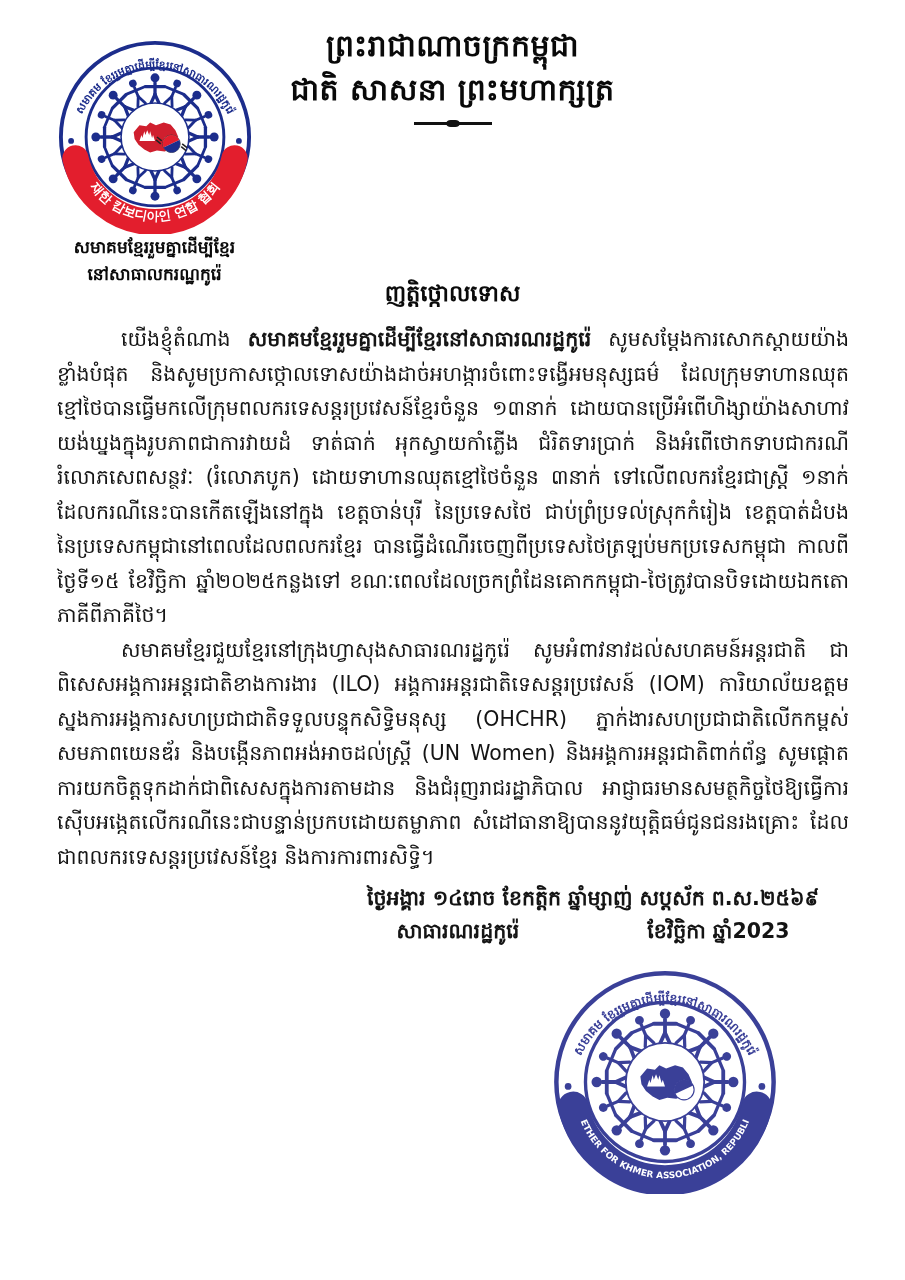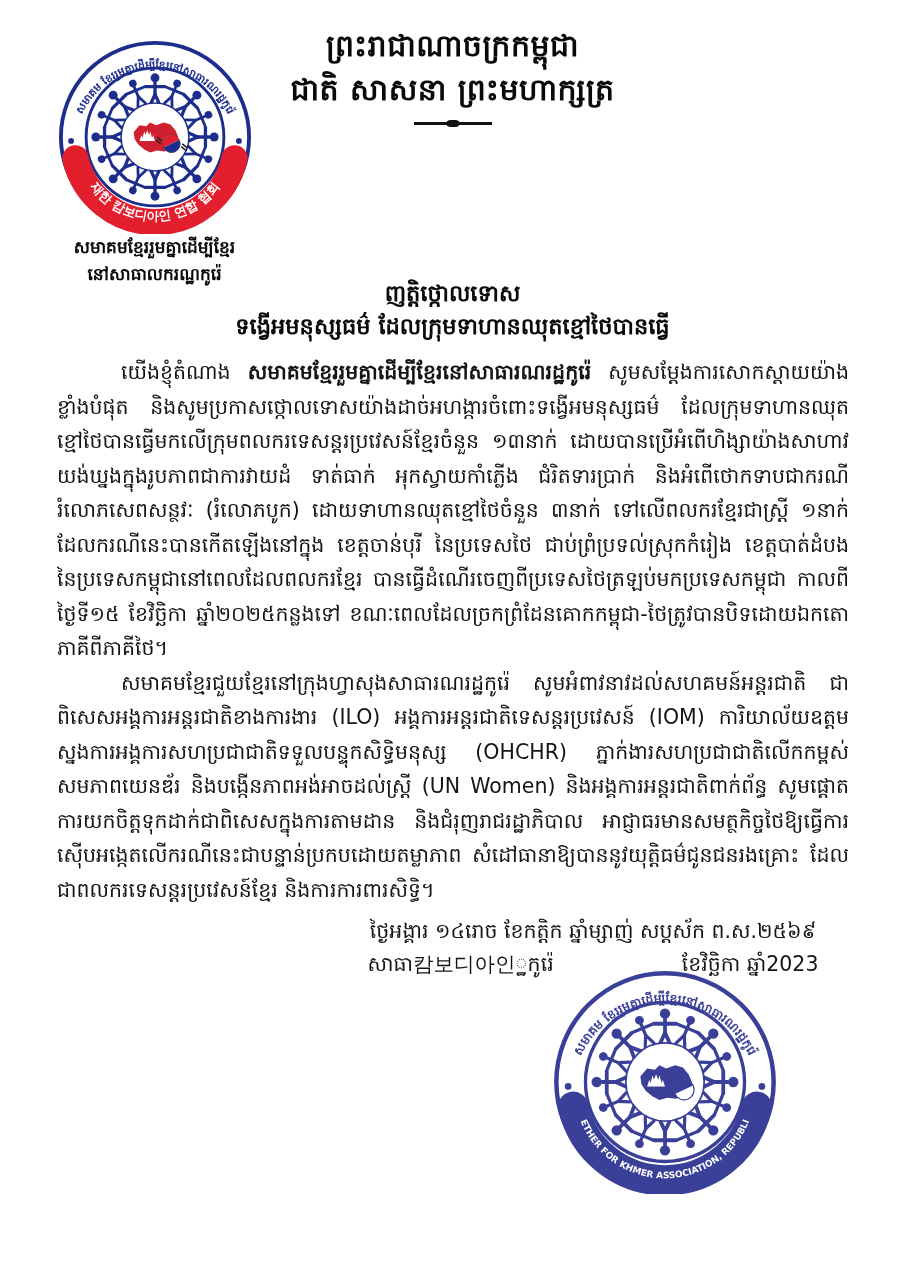--- a/index.html
+++ b/index.html
@@ -37,21 +37,21 @@
   .title-block .t-line { font-size: 22.5px; font-weight: bold; line-height: 33px; color: #0a0a0a; }
   
   .doc-body { margin: 12px 56px 0 57px; }
   .doc-body p {
     font-size: 20.5px; line-height: 34.5px; text-align: justify;
     text-indent: 64px; color: #141414;
   }
   .doc-body .org-bold { font-weight: bold; }
   
   .date-block { margin: 8px 52px 0 auto; width: 520px; text-align: center; }
-  .date-block .d-line { font-size: 20.5px; line-height: 33px; color: #141414; }
+  .date-block .d-line { font-size: 20.5px; line-height: 33px; color: #141414; font-weight: bold; }
   .date-line2 { display: flex; justify-content: center; gap: 128px; }
   
   .stamp { position: absolute; left: 553px; top: 970px; width: 224px; height: 224px; opacity: .92; }
   .stamp svg { width: 100%; height: 100%; }
 </style>
 </head>
 <body>
 
 <div class="page">
 
@@ -245,32 +245,31 @@
       </text>
     </svg>
     <div class="logo-caption">
       <div>សមាគមខ្មែររួមគ្នាដើម្បីខ្មែរ</div>
       <div>នៅសាធាលករណ្ឋកូរ៉េ</div>
     </div>
   </div>
 
   <div class="title-block">
     <div class="t-line">ញត្តិថ្កោលទោស</div>
-    <div class="t-line">ទង្វើអមនុស្សធម៌ ដែលក្រុមទាហានឈុតខ្មៅថៃបានធ្វើ</div>
   </div>
 
   <div class="doc-body">
     <p><span>យើងខ្ញុំតំណាង </span><span class="org-bold">សមាគមខ្មែររួមគ្នាដើម្បីខ្មែរនៅសាធារណរដ្ឋកូរ៉េ</span><span> សូមសម្តែងការសោកស្តាយយ៉ាងខ្លាំងបំផុត និងសូមប្រកាសថ្កោលទោសយ៉ាងដាច់អហង្ការចំពោះទង្វើអមនុស្សធម៌ ដែលក្រុមទាហានឈុតខ្មៅថៃបានធ្វើមកលើក្រុមពលករទេសន្តរប្រវេសន៍ខ្មែរចំនួន ១៣នាក់ ដោយបានប្រើអំពើហិង្សាយ៉ាងសាហាវយង់ឃ្នងក្នុងរូបភាពជាការវាយដំ ទាត់ធាក់ អុកស្វាយកាំភ្លើង ជំរិតទារប្រាក់ និងអំពើថោកទាបជាករណីរំលោភសេពសន្ថវៈ (រំលោភបូក) ដោយទាហានឈុតខ្មៅថៃចំនួន ៣នាក់ ទៅលើពលករខ្មែរជាស្ត្រី ១នាក់ ដែលករណីនេះបានកើតឡើងនៅក្នុង ខេត្តចាន់បុរី នៃប្រទេសថៃ ជាប់ព្រំប្រទល់ស្រុកកំរៀង ខេត្តបាត់ដំបង នៃប្រទេសកម្ពុជានៅពេលដែលពលករខ្មែរ បានធ្វើដំណើរចេញពីប្រទេសថៃត្រឡប់មកប្រទេសកម្ពុជា កាលពីថ្ងៃទី១៥ ខែវិច្ឆិកា ឆ្នាំ២០២៥កន្លងទៅ ខណៈពេលដែលច្រកព្រំដែនគោកកម្ពុជា-ថៃត្រូវបានបិទដោយឯកតោភាគីពីភាគីថៃ។</span></p>
     <p>សមាគមខ្មែរជួយខ្មែរនៅក្រុងហ្វាសុងសាធារណរដ្ឋកូរ៉េ សូមអំពាវនាវដល់សហគមន៍អន្តរជាតិ ជាពិសេសអង្គការអន្តរជាតិខាងការងារ (ILO) អង្គការអន្តរជាតិទេសន្តរប្រវេសន៍ (IOM) ការិយាល័យឧត្តមស្នងការអង្គការសហប្រជាជាតិទទួលបន្ទុកសិទ្ធិមនុស្ស (OHCHR) ភ្នាក់ងារសហប្រជាជាតិលើកកម្ពស់សមភាពយេនឌ័រ និងបង្កើនភាពអង់អាចដល់ស្ត្រី (UN Women) និងអង្គការអន្តរជាតិពាក់ព័ន្ធ សូមផ្តោតការយកចិត្តទុកដាក់ជាពិសេសក្នុងការតាមដាន និងជំរុញរាជរដ្ឋាភិបាល អាជ្ញាធរមានសមត្ថកិច្ចថៃឱ្យធ្វើការស៊ើបអង្កេតលើករណីនេះជាបន្ទាន់ប្រកបដោយតម្លាភាព សំដៅធានាឱ្យបាននូវយុត្តិធម៌ជូនជនរងគ្រោះ ដែលជាពលករទេសន្តរប្រវេសន៍ខ្មែរ និងការការពារសិទ្ធិ។</p>
   </div>
 
   <div class="date-block">
     <div class="d-line">ថ្ងៃអង្គារ ១៤រោច ខែកត្តិក ឆ្នាំម្សាញ់ សប្តស័ក ព.ស.២៥៦៩</div>
     <div class="d-line date-line2">
-      <span>សាធា캄보디아인្ឋកូរ៉េ</span>
+      <span>សាធារណរដ្ឋកូរ៉េ</span>
       <span>ខែវិច្ឆិកា ឆ្នាំ2023</span>
     </div>
   </div>
 
   <div class="stamp">
     <svg viewBox="0 0 200 200">
       <defs>
         <path id="arcTopStamp" d="M 17,112 A 83,83 0 1 1 183,112" fill="none"></path>
         <path id="arcBotStamp" d="M 24,133 A 81,81 0 0 0 176,133" fill="none"></path>
       </defs>

